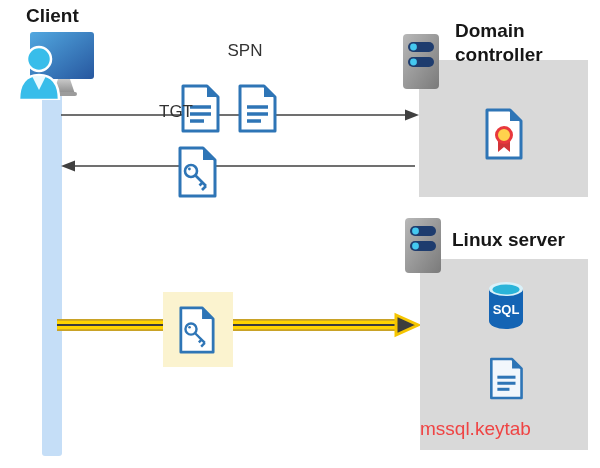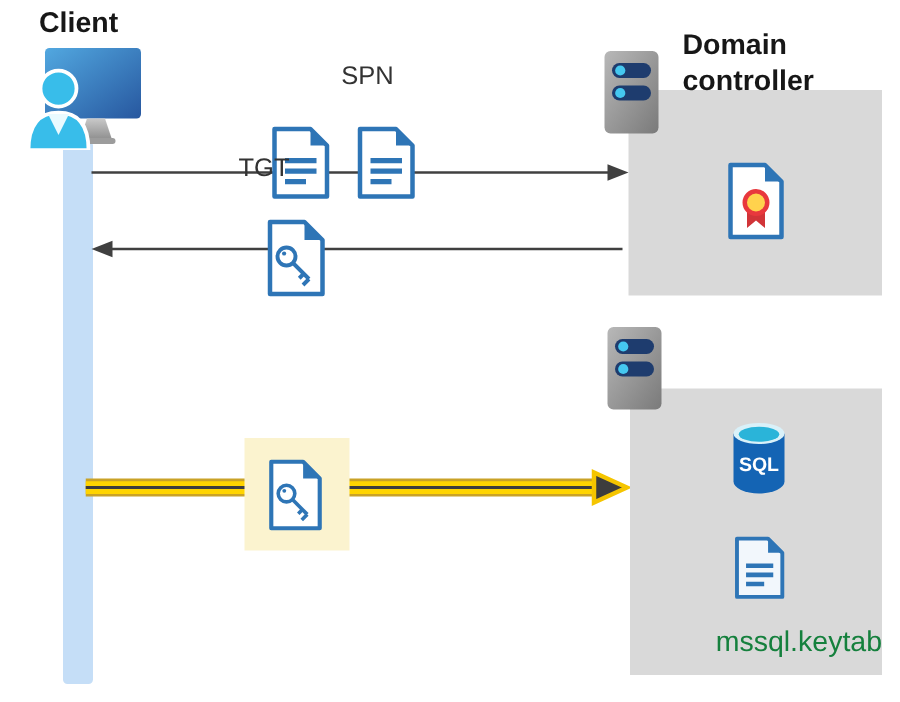--- a/index.html
+++ b/index.html
@@ -1,21 +1,21 @@
 <!DOCTYPE html>
 <html><head>
 <meta charset="utf-8">
 <style>
   html,body{margin:0;padding:0;background:#fff;}
   #stage{position:relative;width:600px;height:468px;background:#ffffff;overflow:hidden;
          font-family:"Liberation Sans","DejaVu Sans",sans-serif;}
   .abs{position:absolute;}
   .h-label{font-size:19px;font-weight:700;color:#171717;line-height:24px;}
   .t-label{font-size:17px;font-weight:400;color:#333333;text-align:center;}
-  .file-label{font-size:19px;font-weight:400;color:#15803d;text-align:right;}
+  .file-label{font-size:19px;font-weight:400;color:#ef4444;text-align:left;}
   .graybox{background:#d9d9d9;}
   .bar{background:#c5def7;border-radius:3px;}
   .highlight{background:#fbf3cf;}
   svg{display:block;}
 </style>
 </head>
 <body>
 
 <div id="stage">
 
@@ -107,20 +107,21 @@
   </svg>
 
   <div class="abs graybox" style="left:420px;top:259px;width:168px;height:191px;z-index:0;"></div>
   <svg class="abs" style="left:404px;top:217px;z-index:4;" width="38" height="57" viewBox="0 0 38 57">
     <rect x="1" y="1" width="36" height="55" rx="4" fill="url(#gradServer)"></rect>
     <rect x="6" y="9" width="26" height="10" rx="5" fill="#1e3c6e"></rect>
     <circle cx="11.5" cy="14" r="3.4" fill="#45c8f0"></circle>
     <rect x="6" y="24" width="26" height="10" rx="5" fill="#1e3c6e"></rect>
     <circle cx="11.5" cy="29" r="3.4" fill="#45c8f0"></circle>
   </svg>
+  <div class="abs h-label" style="left:452px;top:228px;z-index:5;white-space:nowrap;">Linux server</div>
   <svg class="abs" style="left:487px;top:281px;z-index:4;" width="38" height="49" viewBox="0 0 38 49">
     <path d="M2 8 V40 A17 8 0 0 0 36 40 V8 Z" fill="#1464b4"></path>
     <ellipse cx="19" cy="8" rx="17" ry="7" fill="#d9f1f9"></ellipse>
     <ellipse cx="19" cy="8.5" rx="13.5" ry="5" fill="#2ab4d9"></ellipse>
     <text x="19" y="33" text-anchor="middle" font-family="Liberation Sans, DejaVu Sans, sans-serif" font-size="13" font-weight="bold" fill="#ffffff">SQL</text>
   </svg>
   <svg class="abs" style="left:487px;top:354px;z-index:4;" width="38" height="49" viewBox="0 0 44 49">
     <path d="M5 2 H29 L40 13 V47 H5 Z" fill="#f2f7fc" stroke="#2e75b6" stroke-width="3" stroke-linejoin="round"></path>
     <polygon points="29,2 40,13 29,13" fill="#2e75b6"></polygon>
     <line x1="12" y1="23" x2="33" y2="23" stroke="#2e75b6" stroke-width="3.5"></line>

